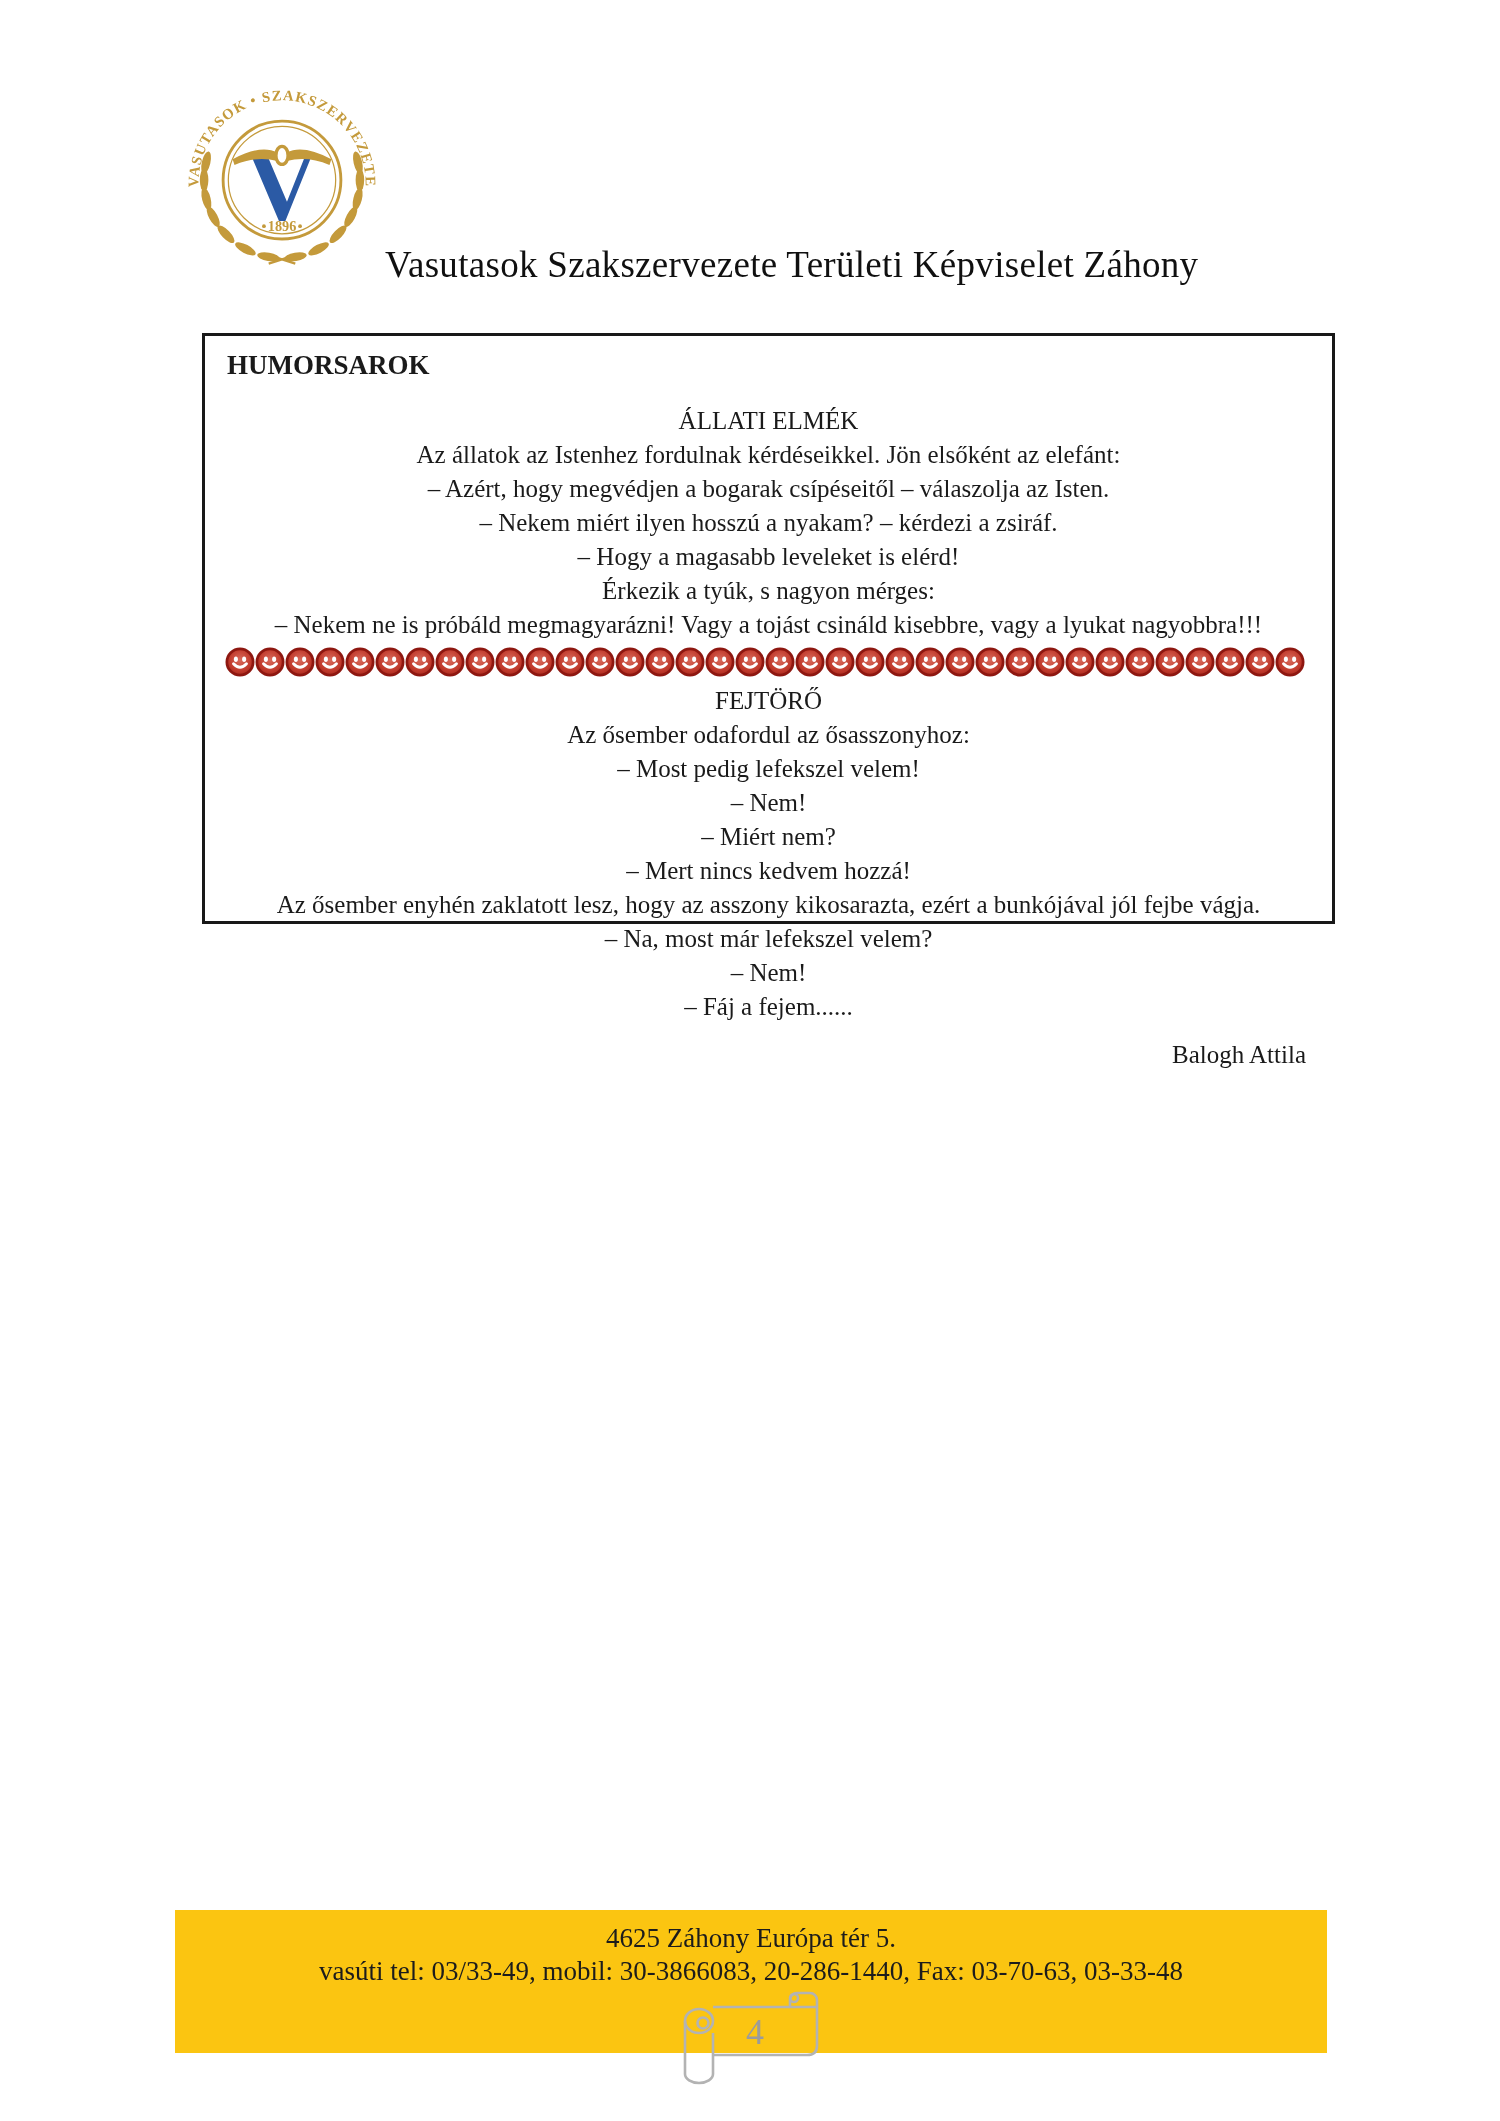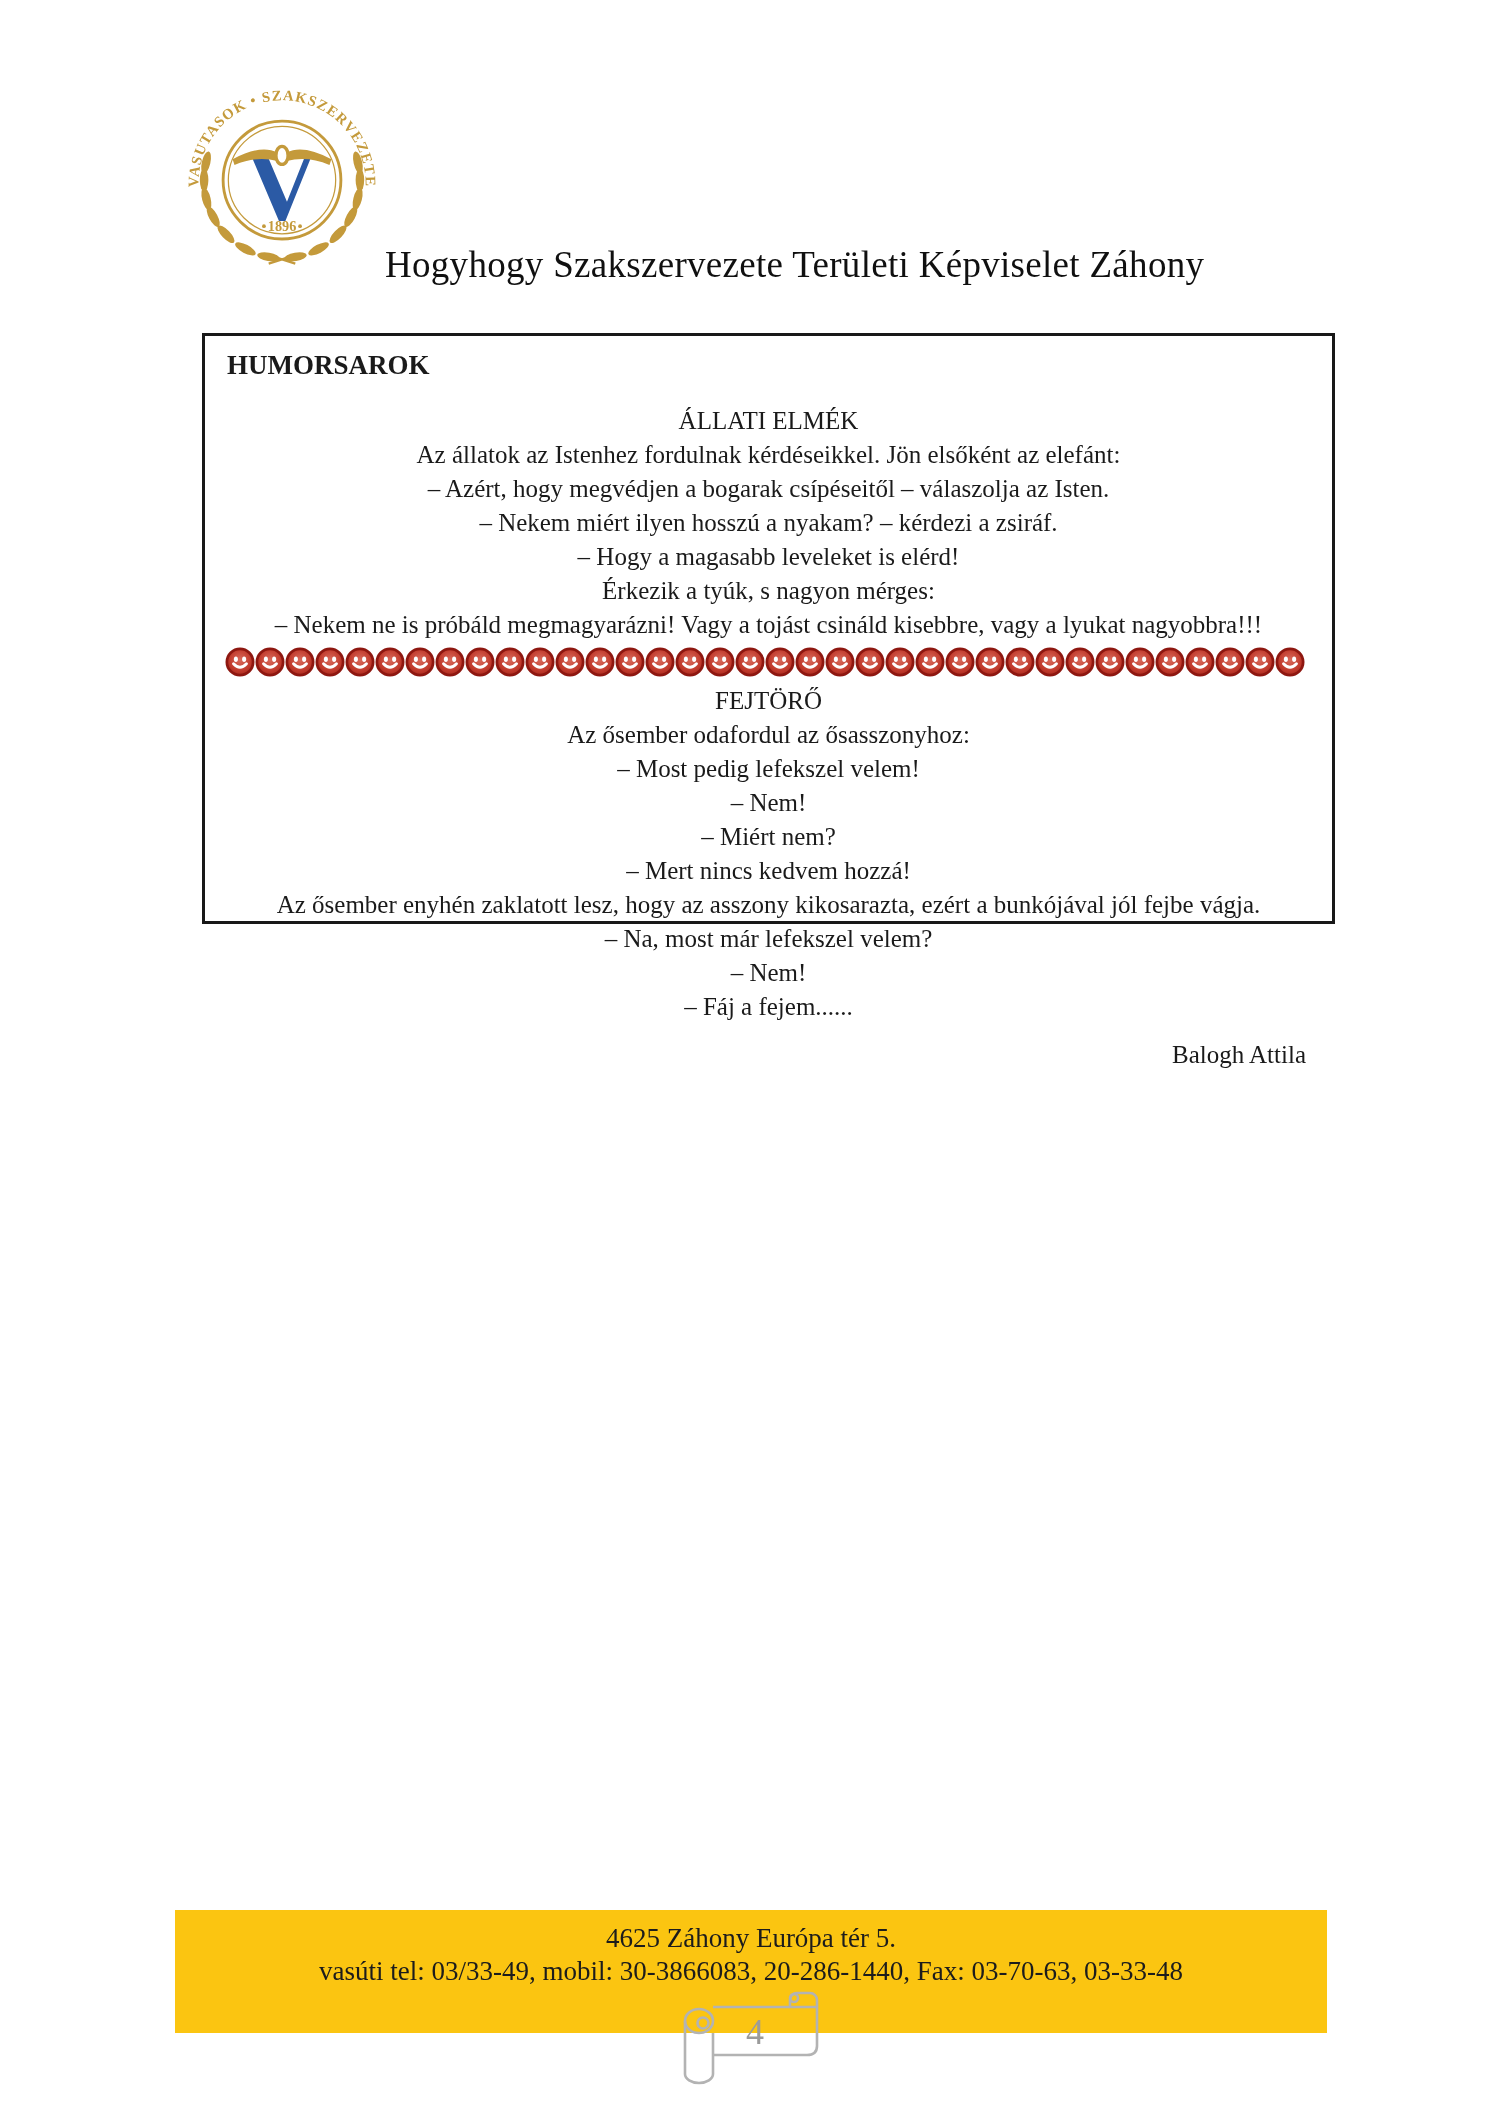--- a/index.html
+++ b/index.html
@@ -31,21 +31,21 @@
     border:3px solid #181818; box-sizing:border-box; padding:13px 22px 10px 22px;
     background:#fff;
   }
   .box-heading{ font-size:27px; font-weight:bold; line-height:33px; margin-bottom:22px; }
   .box-line{ font-size:25px; line-height:34px; white-space:nowrap;text-align:center; }
   .smiley-row{ display:flex; gap:0px; margin:3px 0 5px -2px; height:34px; align-items:center; }
   .smiley{ width:30px; height:30px; flex:0 0 auto; }
   .signature{ text-align:right; font-size:25px; line-height:34px; margin-top:14px; padding-right:4px; }
   
   .footer-bar{
-    position:absolute; left:175px; top:1910px; width:1152px; height:123px;
+    position:absolute; left:175px; top:1910px; width:1152px; height:143px;
     background:var(--footer-bg); box-sizing:border-box; padding-top:12px;
     text-align:center; font-size:27px; line-height:33px; color:#1c1c1c;
   }
   .email-label{ margin-right:7px; }
   .email-link{ color:var(--link-blue); text-decoration:underline; cursor:pointer; }
   .email-sep{ color:var(--link-blue); text-decoration:underline; margin-right:8px; }
   
   .scroll-marker{ position:absolute; left:680px; top:1988px; width:140px; height:102px; }
   .scroll-marker text{ font-family:"Liberation Serif","DejaVu Serif",serif; }
   .logo text{ font-family:"Liberation Serif","DejaVu Serif",serif; }
@@ -102,21 +102,21 @@
       <path d="M 68,96 Q 98,80 115,89 L 115,98 Q 94,92 70,102 Z" fill="var(--logo-gold)"></path>
       <path d="M 172,96 Q 142,80 125,89 L 125,98 Q 146,92 170,102 Z" fill="var(--logo-gold)"></path>
       <ellipse cx="120" cy="92" rx="6.5" ry="9.5" fill="none" stroke="var(--logo-gold)" stroke-width="3.5"></ellipse>
     </g>
 
     <circle cx="101" cy="166.5" r="2" fill="var(--logo-gold)"></circle>
     <circle cx="139" cy="166.5" r="2" fill="var(--logo-gold)"></circle>
     <text x="120" y="172" text-anchor="middle" font-size="15" font-weight="bold" fill="var(--logo-gold)">1896</text>
   </svg>
 
-  <h1 class="page-title">Hogyhogy Szakszervezete Területi Képviselet Záhony</h1>
+  <h1 class="page-title">Vasutasok Szakszervezete Területi Képviselet Záhony</h1>
 
   <section class="humor-box">
     <div class="box-heading">HUMORSAROK</div>
 
     <div class="box-line">ÁLLATI ELMÉK</div>
     <div>
         <div class="box-line">Az állatok az Istenhez fordulnak kérdéseikkel. Jön elsőként az elefánt:</div>
         <div class="box-line">– Azért, hogy megvédjen a bogarak csípéseitől – válaszolja az Isten.</div>
         <div class="box-line">– Nekem miért ilyen hosszú a nyakam? – kérdezi a zsiráf.</div>
         <div class="box-line">– Hogy a magasabb leveleket is elérd!</div>

